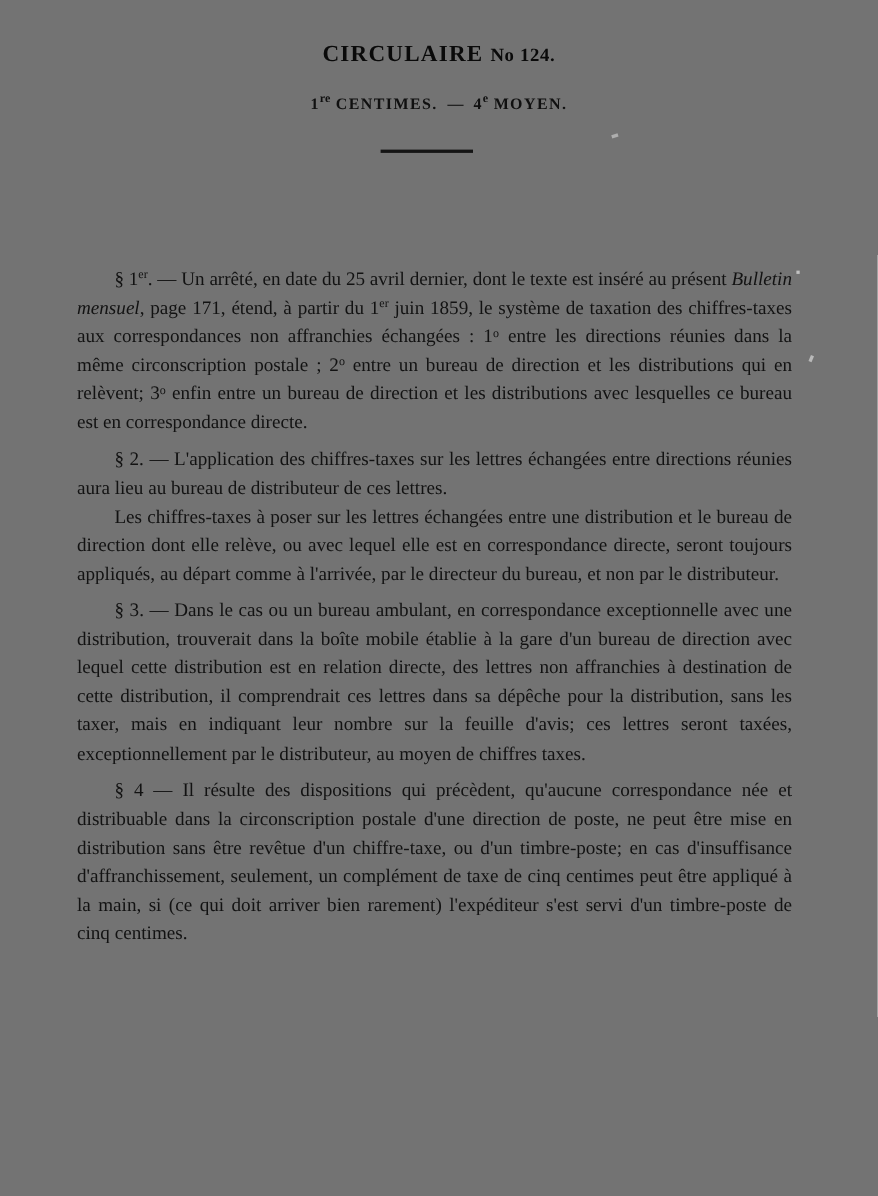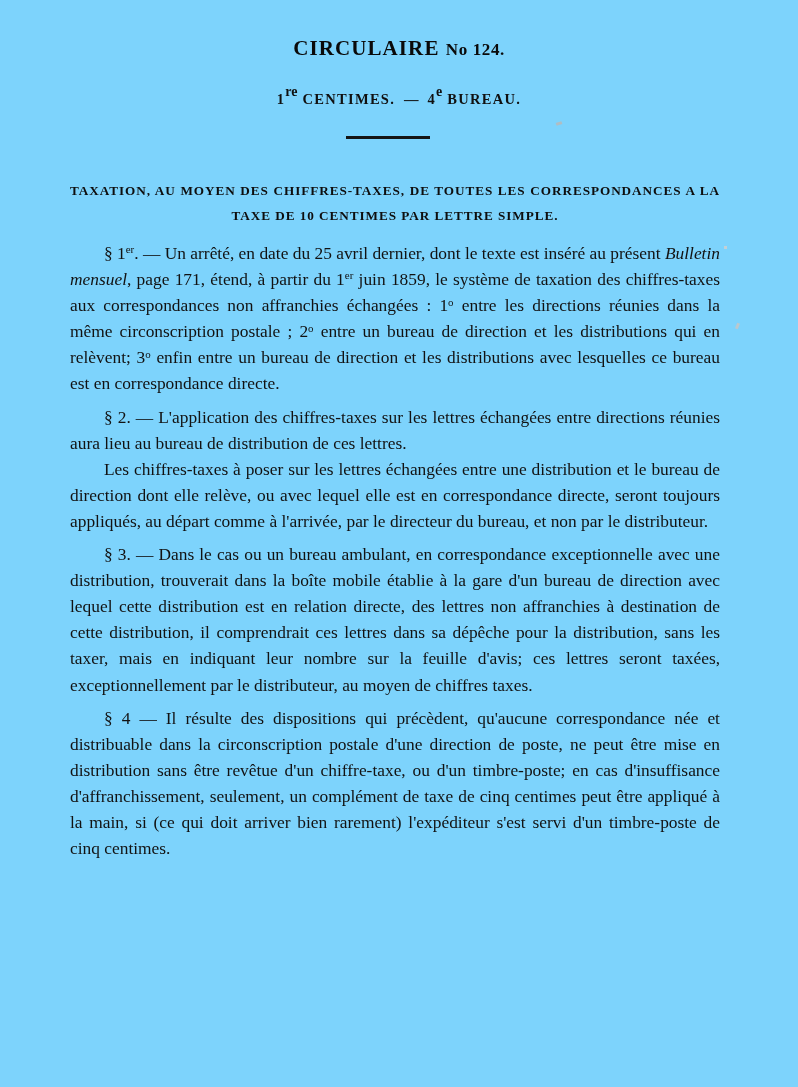--- a/index.html
+++ b/index.html
@@ -11,21 +11,21 @@
   body {
     font-family: "Liberation Serif", "DejaVu Serif", serif;
     color: #111111;
   }
 
   .page {
     position: relative;
     width: 798px;
     height: 1087px;
     margin: 0 auto;
-    background: #7dd3fc;
+    background: #737373;
     overflow: hidden;
     box-sizing: border-box;
   }
 
   
   .doc-title {
     position: absolute;
     top: 36px;
     left: 0;
     width: 798px;
@@ -48,21 +48,21 @@
     left: 0;
     width: 798px;
     text-align: center;
     font-weight: bold;
     font-size: 14.5px;
     letter-spacing: 1.3px;
     color: #101010;
     white-space: nowrap;
   }
   .doc-subhead sup {
-    font-size: 14px;
+    font-size: 11px;
     letter-spacing: 0;
     vertical-align: 0.55em;
   }
   .doc-subhead .dash {
     letter-spacing: 0;
     padding: 0 4px;
   }
 
   .rule {
     position: absolute;
@@ -155,35 +155,31 @@
   <div class="doc-title">
     <span>CIRCULAIRE</span>
     <span class="num">No 124.</span>
   </div>
 
   <div class="doc-subhead">
     <span>1</span><sup>re</sup>
     <span>CENTIMES.</span>
     <span class="dash">—</span>
     <span>4</span><sup>e</sup>
-    <span>BUREAU.</span>
+    <span>MOYEN.</span>
   </div>
 
   <div class="rule"></div>
 
-  <div class="caption">
-    <span class="line1">TAXATION, AU MOYEN DES CHIFFRES-TAXES, DE TOUTES LES CORRESPONDANCES A LA</span>
-    <span class="line2">TAXE DE 10 CENTIMES PAR LETTRE SIMPLE.</span>
-  </div>
 
   <div class="body-text">
 
     <p class="para nogap"><span>§ 1</span><sup>er</sup><span>.</span> <span class="emdash">—</span> <span>Un arrêté, en date du 25 avril dernier, dont le texte est inséré au présent </span><i>Bulletin mensuel</i><span>, page 171, étend, à partir du 1</span><sup>er</sup><span> juin 1859, le système de taxation des chiffres-taxes aux correspondances non affranchies échangées : 1</span><sup>o</sup><span> entre les directions réunies dans la même circonscription postale ; 2</span><sup>o</sup><span> entre un bureau de direction et les distributions qui en relèvent; 3</span><sup>o</sup><span> enfin entre un bureau de direction et les distributions avec lesquelles ce bureau est en correspondance directe.</span></p>
 
-    <p class="para gap"><span>§ 2.</span> <span class="emdash">—</span> <span>L'application des chiffres-taxes sur les lettres échangées entre directions réunies aura lieu au bureau de distribution de ces lettres.</span></p>
+    <p class="para gap"><span>§ 2.</span> <span class="emdash">—</span> <span>L'application des chiffres-taxes sur les lettres échangées entre directions réunies aura lieu au bureau de distributeur de ces lettres.</span></p>
 
     <p class="para nogap"><span>Les chiffres-taxes à poser sur les lettres échangées entre une distribution et le bureau de direction dont elle relève, ou avec lequel elle est en correspondance directe, seront toujours appliqués, au départ comme à l'arrivée, par le directeur du bureau, et non par le distributeur.</span></p>
 
     <p class="para gap"><span>§ 3.</span> <span class="emdash">—</span> <span>Dans le cas ou un bureau ambulant, en correspondance exceptionnelle avec une distribution, trouverait dans la boîte mobile établie à la gare d'un bureau de direction avec lequel cette distribution est en relation directe, des lettres non affranchies à destination de cette distribution, il comprendrait ces lettres dans sa dépêche pour la distribution, sans les taxer, mais en indiquant leur nombre sur la feuille d'avis; ces lettres seront taxées, exceptionnellement par le distributeur, au moyen de chiffres taxes.</span></p>
 
     <p class="para gap"><span>§ 4</span> <span class="emdash">—</span> <span>Il résulte des dispositions qui précèdent, qu'aucune correspondance née et distribuable dans la circonscription postale d'une direction de poste, ne peut être mise en distribution sans être revêtue d'un chiffre-taxe, ou d'un timbre-poste; en cas d'insuffisance d'affranchissement, seulement, un complément de taxe de cinq centimes peut être appliqué à la main, si (ce qui doit arriver bien rarement) l'expéditeur s'est servi d'un timbre-poste de cinq centimes.</span></p>
 
 
   </div>
 

